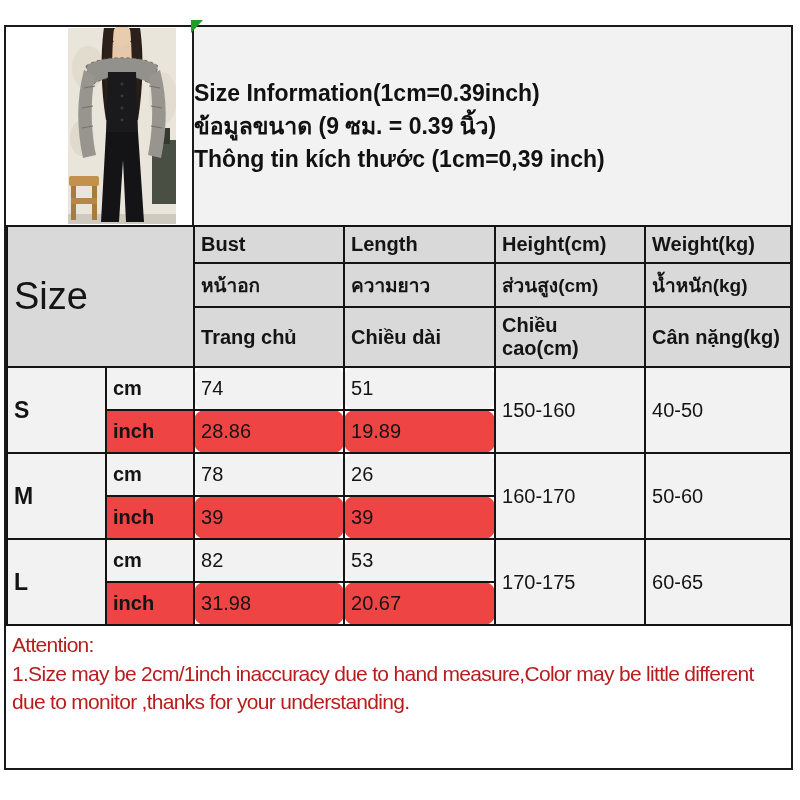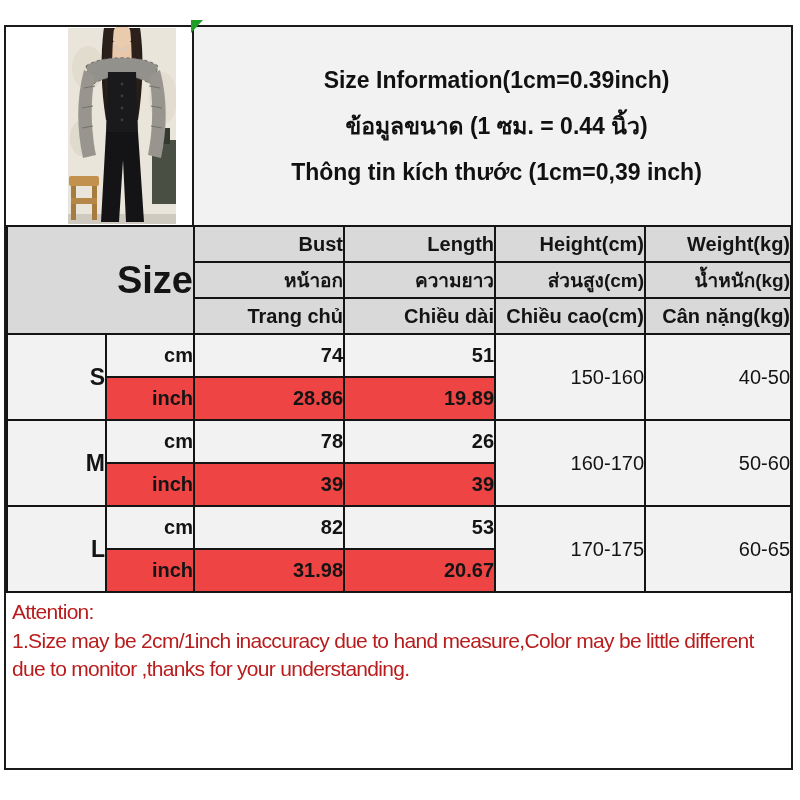--- a/index.html
+++ b/index.html
@@ -5,35 +5,35 @@
   html,body{margin:0;padding:0;background:#ffffff;}
   .canvas{position:relative;width:800px;height:800px;background:#ffffff;overflow:hidden;
           font-family:"Liberation Sans","DejaVu Sans",sans-serif;color:#141414;}
   .frame{position:absolute;left:4px;top:25px;width:789px;height:745px;box-sizing:border-box;
          border:2.5px solid #1a1a1a;display:flex;flex-direction:column;background:#ffffff;}
   
   .top-section{height:198px;display:flex;flex:0 0 auto;}
   .photo-cell{width:186px;flex:0 0 auto;background:#ffffff;border-right:2px solid #1a1a1a;position:relative;}
   .photo-cell svg{position:absolute;left:62px;top:0;height:100%;}
   .title-cell{flex:1;background:#f2f2f2;display:flex;flex-direction:column;justify-content:center;
-              align-items:center;gap:20px;padding-left:8px;}
+              gap:7px;}
   .title-line{font-weight:bold;font-size:23px;line-height:26px;color:#111;white-space:nowrap;}
   
   table{border-collapse:collapse;width:100%;table-layout:fixed;flex:0 0 auto;}
-  td{border:2px solid #141414;text-align:right;vertical-align:middle;padding:0;overflow:hidden;margin-top:16px;}
+  td{border:2px solid #141414;text-align:left;vertical-align:middle;padding:6px;overflow:hidden;margin-top:16px;}
   tr.hrow{height:36px;}
   tr.drow{height:43px;}
   .hd{background:#d9d9d9;font-weight:bold;font-size:20px;}
   .hd-th{font-size:19px;}
-  .size-head{background:#d9d9d9;font-weight:bold;font-size:38px;}
+  .size-head{background:#d9d9d9;font-weight:normal;font-size:38px;}
   .size-letter{background:#d9d9d9;font-weight:bold;font-size:23px;}
   tr.cm-row td{background:#f2f2f2;}
   tr.inch-row td{background:#ef4444;}
   td.unit{font-weight:bold;font-size:20px;}
-  td.val{font-size:20px;font-weight:bold;}
+  td.val{font-size:20px;font-weight:normal;border-radius:11px;}
   td.merged{background:#f2f2f2;font-size:20px;font-weight:normal;}
   
   .attention{flex:1;background:#ffffff;padding:5px 6px 0 6px;}
   .attention .aline{font-size:21px;line-height:28.5px;letter-spacing:-0.7px;color:#b91c1c;white-space:nowrap;}
   
   .green-marker{position:absolute;left:191px;top:20px;width:0;height:0;z-index:3;
                 border-top:13px solid #1f9d27;border-right:12px solid transparent;}
 </style>
 </head>
 <body>
@@ -87,21 +87,21 @@
             <circle cx="54" cy="92" r="1.4" fill="#3c3c40"></circle>
 
             <path d="M46,16 C50,24 58,24 62,16" fill="none" stroke="#cfcfcf" stroke-width="1"></path>
 
             <path d="M38,104 L70,104 L76,194 L58,194 L55,132 L51,194 L33,194 Z" fill="#141417"></path>
           </g>
         </svg>
       </div>
       <div class="title-cell">
         <div class="title-line">Size Information(1cm=0.39inch)</div>
-        <div class="title-line">ข้อมูลขนาด (1 ซม. = 0.44 นิ้ว)</div>
+        <div class="title-line">ข้อมูลขนาด (9 ซม. = 0.39 นิ้ว)</div>
         <div class="title-line">Thông tin kích thước (1cm=0,39 inch)</div>
       </div>
     </div>
 
     <table>
       <colgroup>
         <col style="width:99px">
           <col style="width:88px">
           <col style="width:150px">
         <col style="width:151px">

